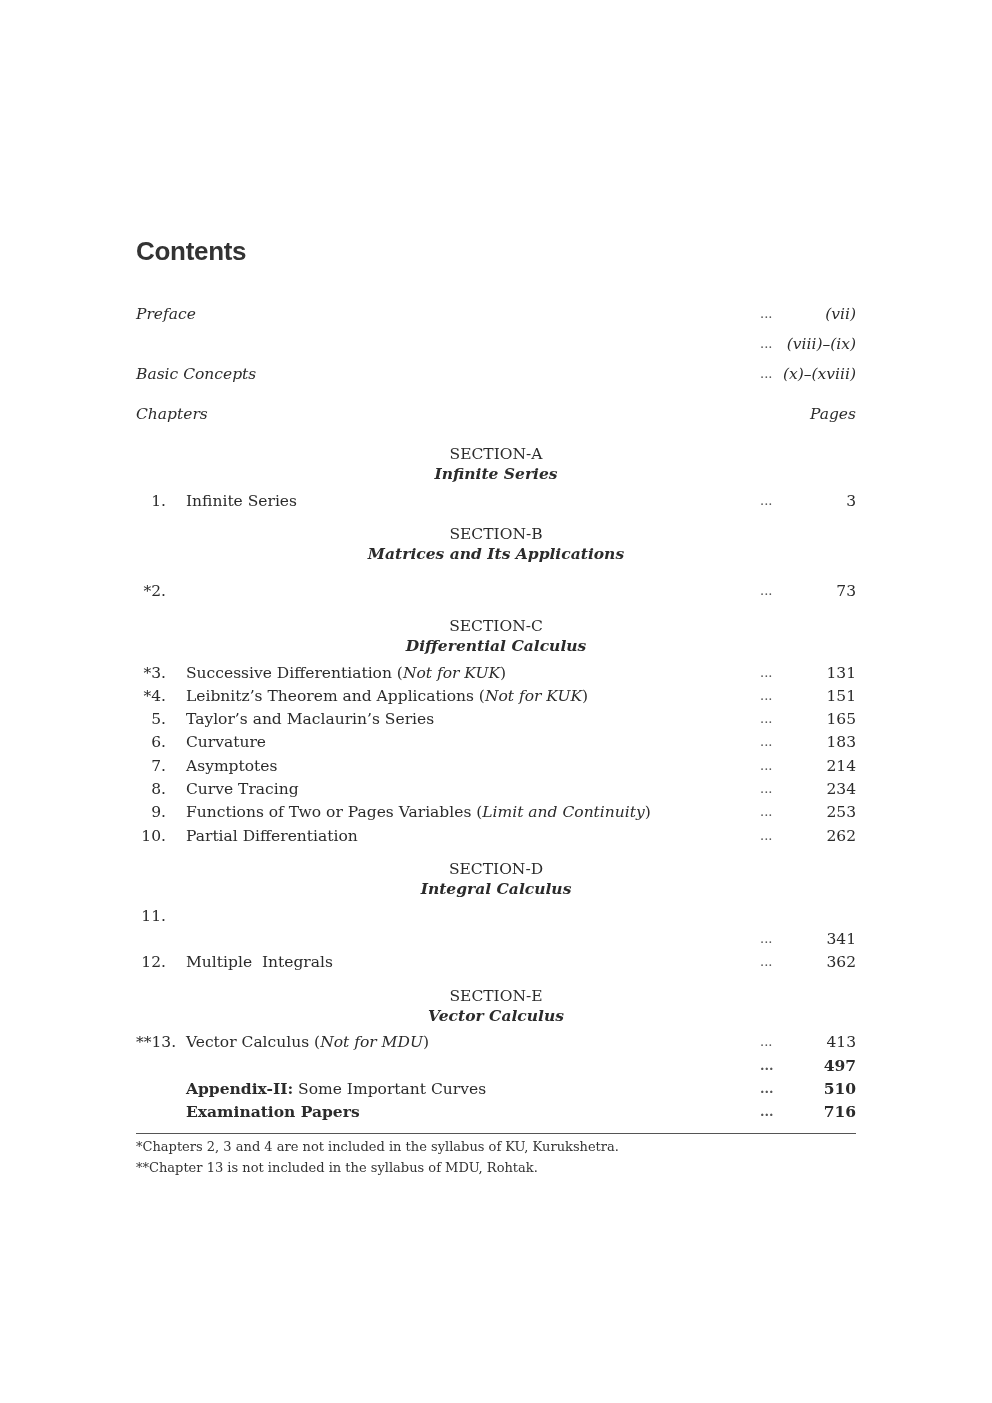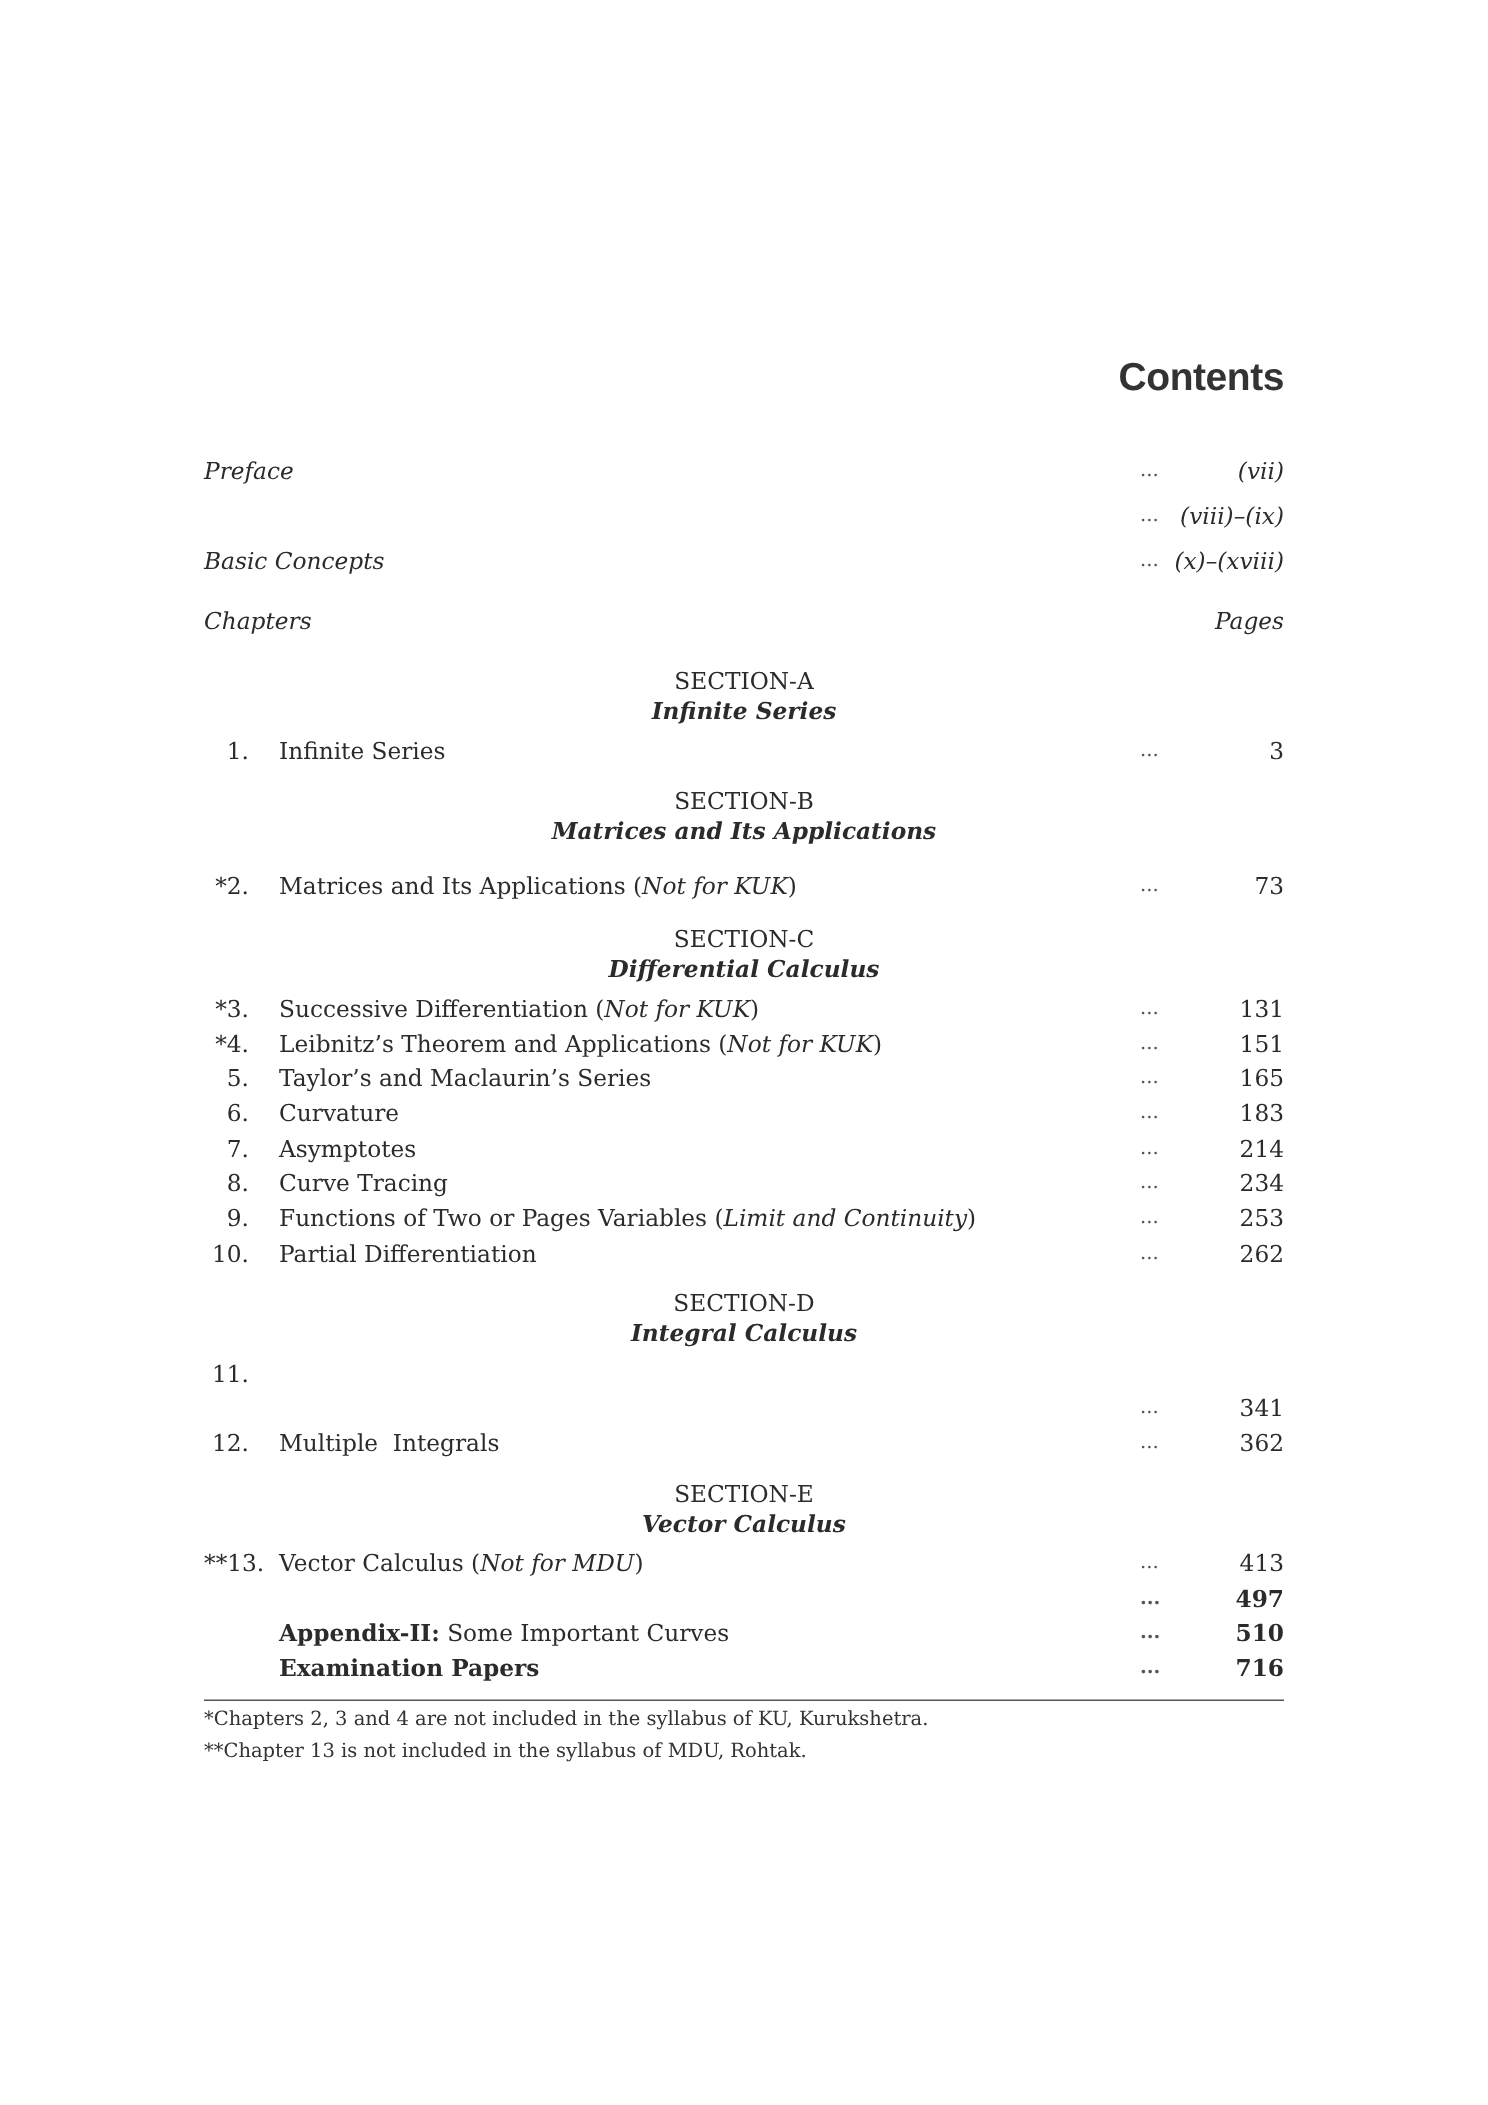--- a/index.html
+++ b/index.html
@@ -1,19 +1,19 @@
 <!DOCTYPE html>
 <html><head>
   <meta charset="utf-8">
   <style>
     html, body { margin: 0; padding: 0; background: #ffffff; }
     body { width: 992px; height: 1403px; position: relative; overflow: hidden;
            font-family: "DejaVu Serif", "Liberation Serif", serif; color: #2b2b2b; }
     .page { position: absolute; left: 136px; top: 0; width: 720px; }
-    .title { position: absolute; top: 236px; left: 0; width: 720px; text-align: right;
+    .title { position: absolute; top: 236px; left: 0; width: 720px; text-align: left;
              font-family: "Liberation Sans", "DejaVu Sans", sans-serif; font-weight: bold;
              font-size: 26px; color: #333333; letter-spacing: -0.3px; }
     .row { position: absolute; left: 0; width: 720px; height: 22px; font-size: 15.5px; line-height: 22px; }
     .row .label { position: absolute; left: 0; white-space: nowrap; }
     .row .num { position: absolute; left: 0; width: 30px; text-align: right; white-space: nowrap; }
     .row .text { position: absolute; left: 50px; white-space: nowrap; }
     .row .dots { position: absolute; left: 624px; font-size: 13px; color: #555; }
     .row .page-no { position: absolute; right: 0; text-align: right; white-space: nowrap; }
     .it { font-style: italic; }
     .b { font-weight: bold; }
@@ -58,21 +58,20 @@
     <span class="num">1.</span>
     <span class="text">Infinite Series</span>
     <span class="dots">...</span>
     <span class="page-no">3</span>
   </div>
 
   <div class="sec-head" style="top:524px">SECTION-B</div>
   <div class="sec-sub" style="top:544px">Matrices and Its Applications</div>
   <div class="row" style="top:580px">
     <span class="num">*2.</span>
-    <span class="text"><span>Matrices and Its Applications (</span><span class="it">Not for KUK</span><span>)</span></span>
     <span class="dots">...</span>
     <span class="page-no">73</span>
   </div>
 
   <div class="sec-head" style="top:616px">SECTION-C</div>
   <div class="sec-sub" style="top:636px">Differential Calculus</div>
 
   <div class="row" style="top:662px">
     <span class="num">*3.</span>
     <span class="text"><span>Successive Differentiation (</span><span class="it">Not for KUK</span><span>)</span></span>

